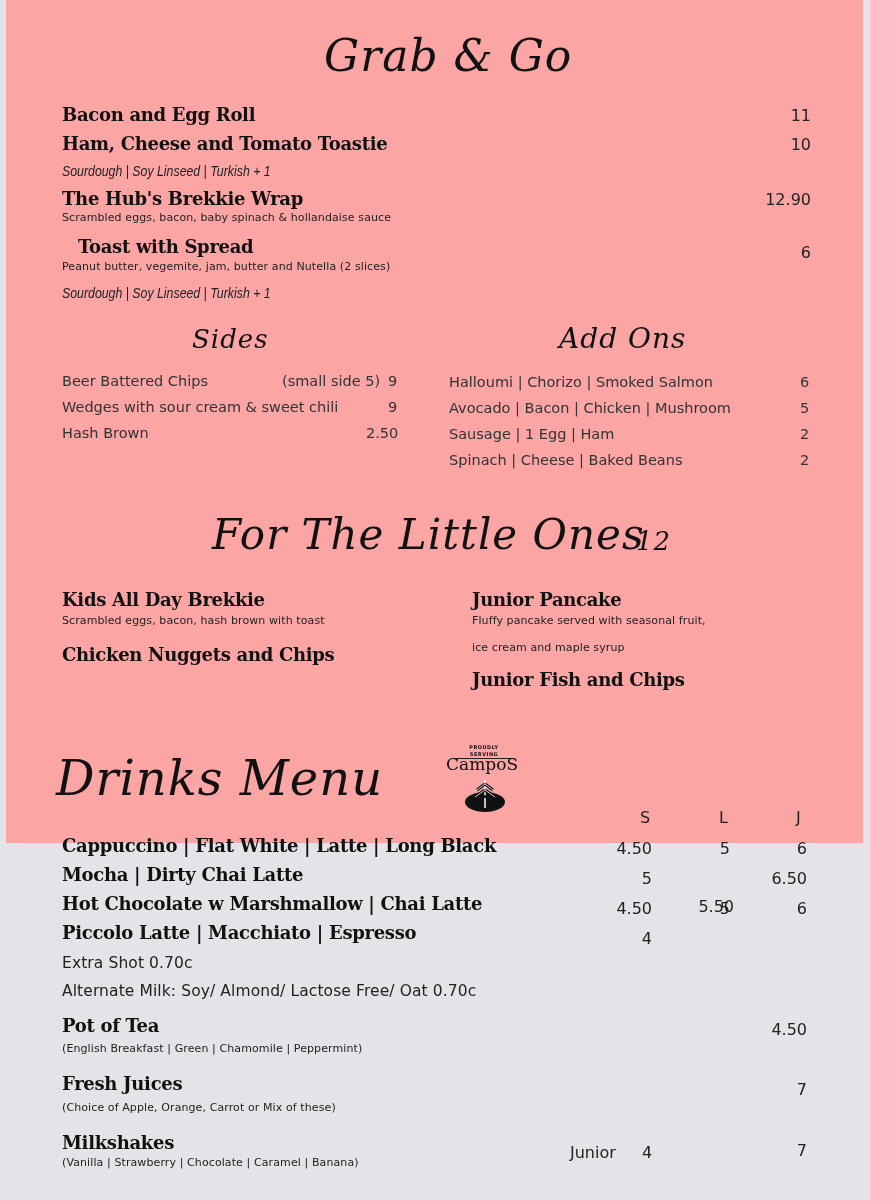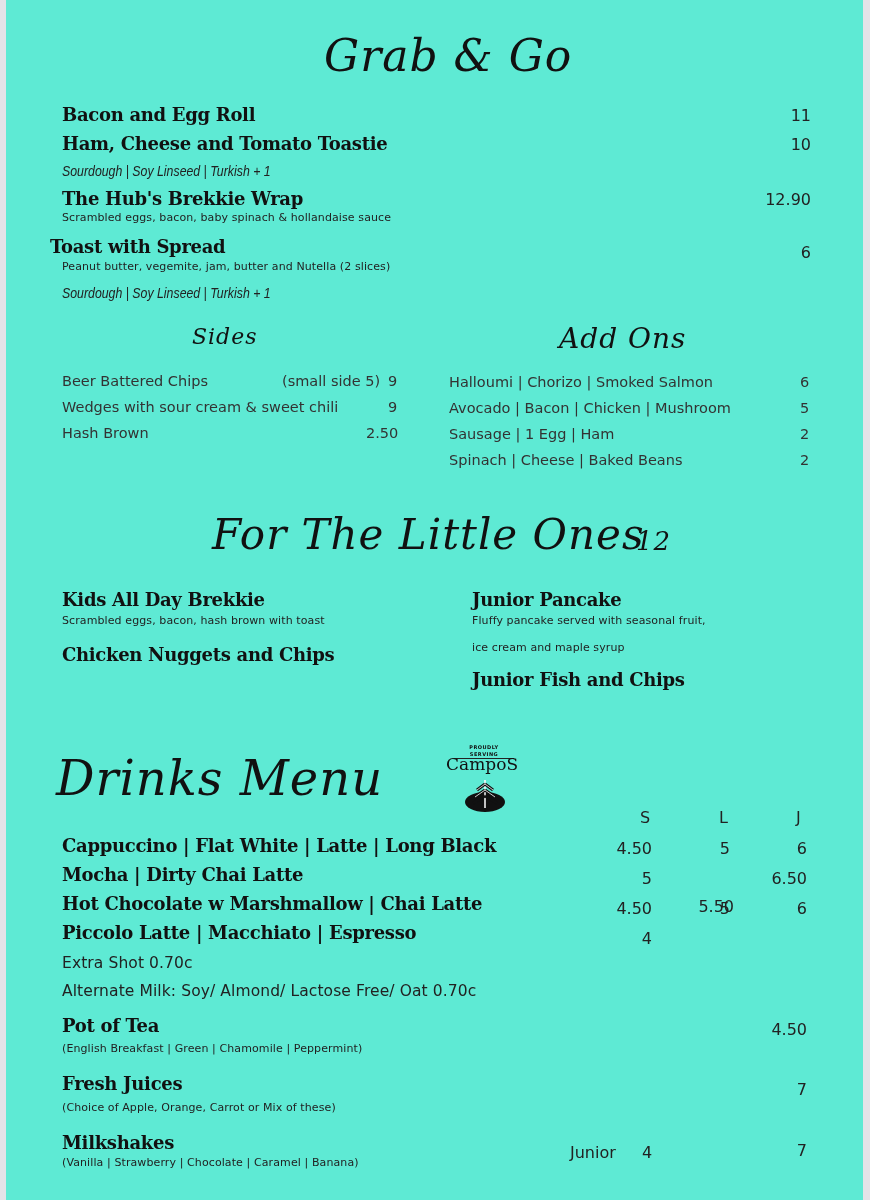--- a/index.html
+++ b/index.html
@@ -3,22 +3,22 @@
 <meta charset="utf-8">
 <style>
   html, body { margin: 0; padding: 0; }
   body {
     width: 870px; height: 1200px; overflow: hidden;
     background: #e4e3e8;
     font-family: "Liberation Sans", sans-serif;
     color: #111;
   }
   .page {
-    position: absolute; left: 6px; top: 0; width: 857px; height: 1200px;
-    background: #5eead4;
+    position: absolute; left: 6px; top: 0; width: 857px; height: 843px;
+    background: #fca5a5;
   }
   .abs { position: absolute; white-space: nowrap; }
   .script {
     font-family: "DejaVu Serif", serif;
     font-style: italic;
     font-weight: normal;
     color: #111;
     letter-spacing: 1px;
   }
   .bold-name {
@@ -70,26 +70,26 @@
   <div class="abs price" style="right:52px; top:106px;">11</div>
 
   <div class="abs bold-name" style="left:56px; top:133px;">Ham, Cheese and Tomato Toastie</div>
   <div class="abs price" style="right:52px; top:135px;">10</div>
   <div class="abs italic-opt" style="left:56px; top:163px;">Sourdough | Soy Linseed | Turkish + 1</div>
 
   <div class="abs bold-name" style="left:56px; top:188px;">The Hub's Brekkie Wrap</div>
   <div class="abs price" style="right:52px; top:190px;">12.90</div>
   <div class="abs desc" style="left:56px; top:211px;">Scrambled eggs, bacon, baby spinach &amp; hollandaise sauce</div>
 
-  <div class="abs bold-name" style="left:44px; top:236px;">Toast with Spread</div>
+  <div class="abs bold-name" style="left:72px; top:236px;">Toast with Spread</div>
   <div class="abs price" style="right:52px; top:243px;">6</div>
   <div class="abs desc" style="left:56px; top:260px;">Peanut butter, vegemite, jam, butter and Nutella (2 slices)</div>
   <div class="abs italic-opt" style="left:56px; top:285px;">Sourdough | Soy Linseed | Turkish + 1</div>
 
-  <div class="abs script" style="left:186px; top:324px; font-size:22px;">Sides</div>
+  <div class="abs script" style="left:186px; top:324px; font-size:26px;">Sides</div>
   <div class="abs side-text" style="left:56px; top:373px;">Beer Battered Chips</div>
   <div class="abs side-text" style="left:276px; top:373px;">(small side 5)</div>
   <div class="abs side-text" style="left:382px; top:373px;">9</div>
 
   <div class="abs side-text" style="left:56px; top:399px;">Wedges with sour cream &amp; sweet chili</div>
   <div class="abs side-text" style="left:382px; top:399px;">9</div>
 
   <div class="abs side-text" style="left:56px; top:425px;">Hash Brown</div>
   <div class="abs side-text" style="left:360px; top:425px;">2.50</div>
 

